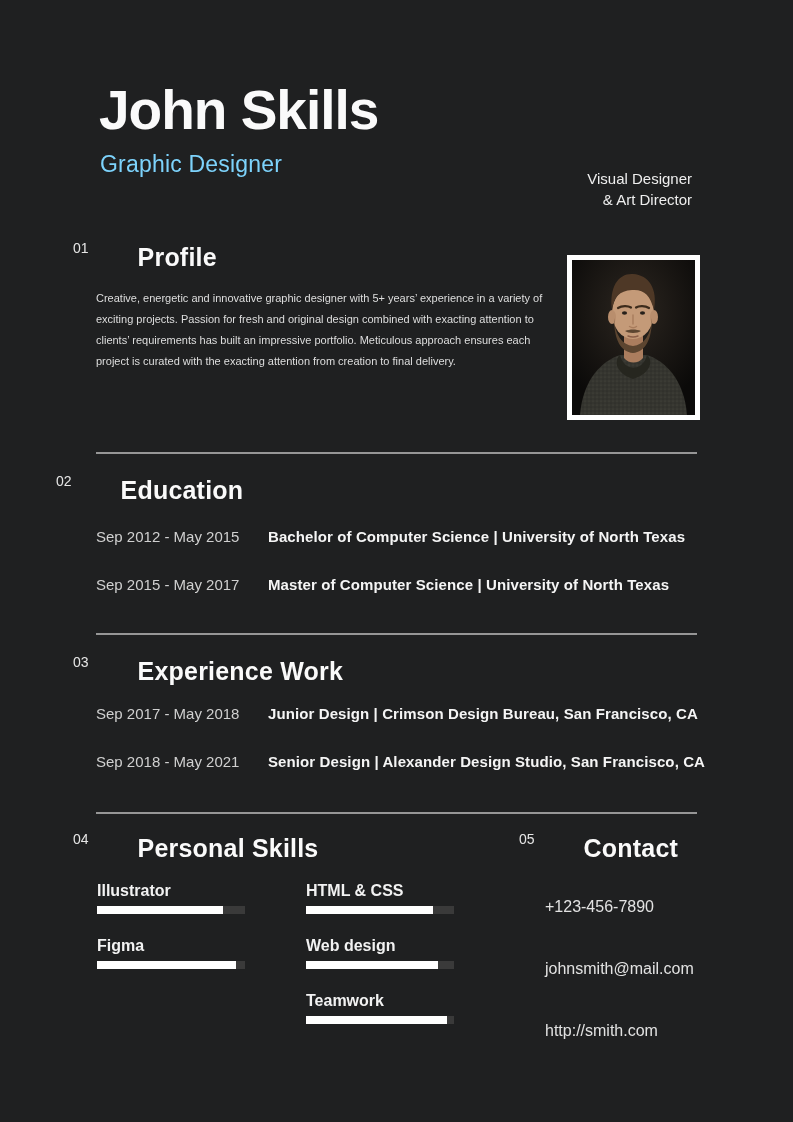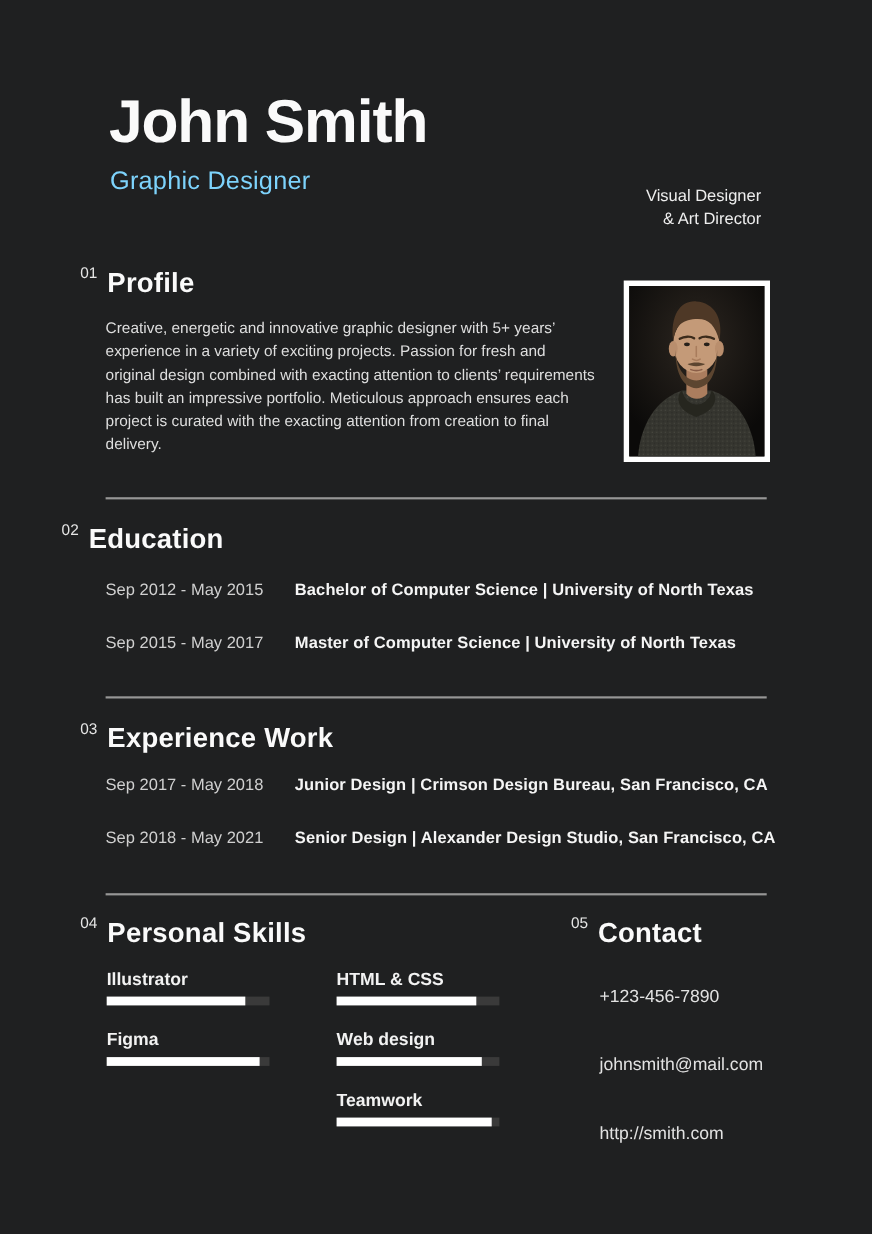--- a/index.html
+++ b/index.html
@@ -7,23 +7,23 @@
     position:relative;width:793px;height:1122px;background:#1f2021;
     font-family:"Liberation Sans",sans-serif;color:#ffffff;overflow:hidden;
   }
   
   .name{position:absolute;left:99px;top:78px;font-size:55px;font-weight:700;letter-spacing:-1px;color:#fafafa;}
   .subtitle{position:absolute;left:100px;top:151px;font-size:23px;font-weight:400;color:#7dd3fc;letter-spacing:0.2px;}
   .header-right{position:absolute;right:101px;top:168px;text-align:right;font-size:15px;line-height:21px;color:#eeeeee;}
   
   .sec-head{position:absolute;white-space:nowrap;}
   .sec-num{font-size:14px;color:#e6e6e6;vertical-align:top;position:relative;top:-3px;margin-right:9px;font-weight:400;}
-  .sec-title{font-size:25px;font-weight:700;color:#fafafa;letter-spacing:0.2px;}
+  .sec-title{font-size:25px;font-weight:700;color:#fafafa;letter-spacing:0.2px;margin-left:40px;}
   
-  .profile-text{position:absolute;left:96px;top:288px;width:447px;font-size:14px;line-height:21px;color:#dedede;}
+  .profile-text{position:absolute;left:96px;top:288px;width:447px;font-size:11px;line-height:21px;color:#dedede;}
   .photo-frame{position:absolute;left:567px;top:255px;width:123px;height:155px;border:5px solid #ffffff;background:#0b0a09;}
   .photo-frame svg{display:block;}
   
   .divider{position:absolute;left:96px;width:601px;height:2px;background:#969696;}
   
   .rows{position:absolute;left:96px;display:flex;flex-direction:column;gap:31px;font-size:15px;white-space:nowrap;}
   .row{display:flex;}
   .row .dates{width:172px;flex:0 0 172px;color:#d0d0d0;font-weight:400;}
   .row .detail{color:#f5f5f5;font-weight:700;letter-spacing:0.1px;}
   
@@ -33,21 +33,21 @@
   .bar{width:148px;height:8px;background:#3a3a3a;}
   .bar-fill{height:8px;background:#ffffff;}
   
   .contact-list{position:absolute;left:545px;top:898px;display:flex;flex-direction:column;gap:44px;font-size:16px;color:#e2e2e2;}
 </style>
 </head>
 <body>
 
 <div class="page">
 
-  <div class="name">John Smith</div>
+  <div class="name">John Skills</div>
   <div class="subtitle">Graphic Designer</div>
   <div class="header-right">
     <div>Visual Designer</div>
     <div>&amp; Art Director</div>
   </div>
 
   <div class="sec-head" style="left:73px;top:243px;">
     <span class="sec-num">01</span><span class="sec-title">Profile</span>
   </div>
   <div class="profile-text">Creative, energetic and innovative graphic designer with 5+ years’ experience in a variety of exciting projects. Passion for fresh and original design combined with exacting attention to clients’ requirements has built an impressive portfolio. Meticulous approach ensures each project is curated with the exacting attention from creation to final delivery.</div>

